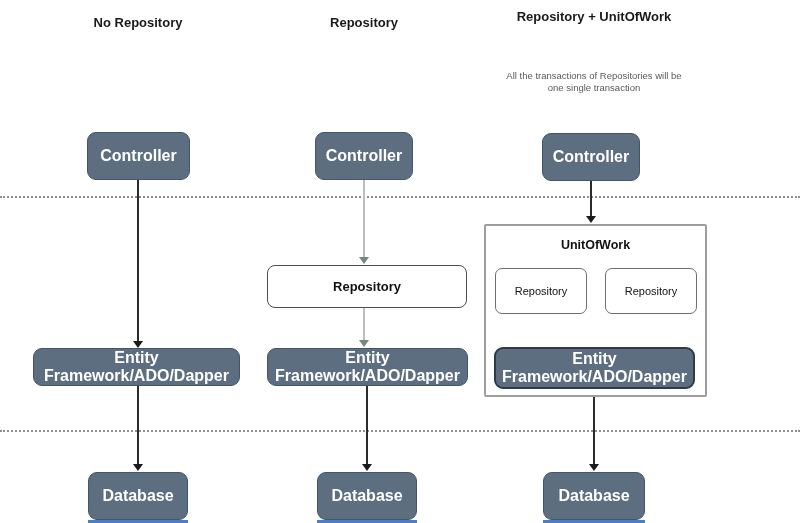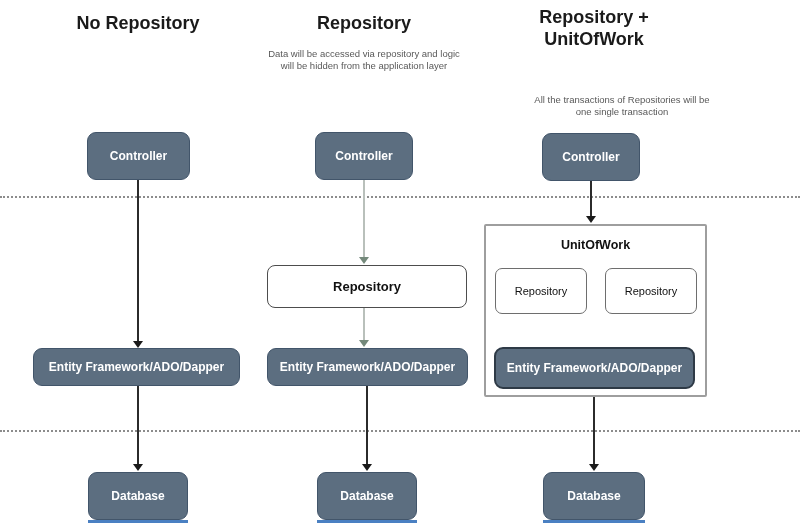--- a/index.html
+++ b/index.html
@@ -2,29 +2,29 @@
 <html><head>
 <meta charset="utf-8">
 <style>
   html,body { margin:0; padding:0; background:#ffffff; }
   .canvas {
     position:relative; width:800px; height:523px; background:#ffffff;
     overflow:hidden; font-family:"Liberation Sans", sans-serif;
   }
   .col-title {
     position:absolute; text-align:center; font-weight:bold;
-    font-size:18px; line-height:22px; color:#1a1a1a;
+    font-size:13px; line-height:22px; color:#1a1a1a;
   }
   .col-sub {
     position:absolute; text-align:center; font-size:9.5px;
     line-height:12px; color:#595959;
   }
   .slate {
     position:absolute; background:#5c6e80; border:1.5px solid #42556a;
-    border-radius:9px; color:#ffffff; font-weight:bold; font-size:12px;
+    border-radius:9px; color:#ffffff; font-weight:bold; font-size:16px;
     display:flex; align-items:center; justify-content:center;
     box-sizing:border-box; text-align:center;
   }
   .outline {
     position:absolute; background:#ffffff; border:1.5px solid #4d4d4d;
     border-radius:8px; color:#111111; display:flex; align-items:center;
     justify-content:center; box-sizing:border-box; text-align:center;
   }
   .repo-main { font-weight:bold; font-size:13px; }
   .repo-inner { font-size:11px; border:1.3px solid #6e6e6e; border-radius:7px; }
@@ -69,42 +69,41 @@
 
   <div class="slate" style="left:33px; top:348px; width:207px; height:38px;">Entity Framework/ADO/Dapper</div>
 
   <div class="vline dark-line" style="left:137px; top:386px; height:78px;"></div>
   <div class="head" style="left:133px; top:464px;"></div>
 
   <div class="slate" style="left:88px; top:472px; width:100px; height:48px;">Database</div>
   <div class="sliver" style="left:88px; top:520px; width:100px;"></div>
 
   <div class="col-title" style="left:264px; top:12px; width:200px;">Repository</div>
-  <div class="col-sub" style="left:266px; top:48px; width:196px;">Data will be accessed via repository and logic will be hidden from the application layer</div>
 
   <div class="slate" style="left:315px; top:132px; width:98px; height:48px;">Controller</div>
 
   <div class="vline light-line" style="left:363px; top:180px; height:77px;"></div>
   <div class="head head-light" style="left:359px; top:257px;"></div>
 
   <div class="outline repo-main" style="left:267px; top:265px; width:200px; height:43px;">Repository</div>
 
   <div class="vline light-line" style="left:363px; top:308px; height:32px;"></div>
   <div class="head head-light" style="left:359px; top:340px;"></div>
 
   <div class="slate" style="left:267px; top:348px; width:201px; height:38px;">Entity Framework/ADO/Dapper</div>
 
   <div class="vline dark-line" style="left:366px; top:386px; height:78px;"></div>
   <div class="head" style="left:362px; top:464px;"></div>
 
   <div class="slate" style="left:317px; top:472px; width:100px; height:48px;">Database</div>
   <div class="sliver" style="left:317px; top:520px; width:100px;"></div>
 
   <div class="col-title" style="left:494px; top:6px; width:200px;">Repository + UnitOfWork</div>
-  <div class="col-sub" style="left:532px; top:70px; width:180px;margin-top:24px;">All the transactions of Repositories will be one single transaction</div>
+  <div class="col-sub" style="left:504px; top:70px; width:180px;">All the transactions of Repositories will be one single transaction</div>
 
   <div class="slate" style="left:542px; top:133px; width:98px; height:48px;">Controller</div>
 
   <div class="vline dark-line" style="left:590px; top:181px; height:36px;"></div>
   <div class="head" style="left:586px; top:216px;"></div>
 
   <div class="uow" style="left:484px; top:224px; width:223px; height:173px;">
     <div class="uow-title">UnitOfWork</div>
     <div class="outline repo-inner" style="left:9px; top:42px; width:92px; height:46px;">Repository</div>
     <div class="outline repo-inner" style="left:119px; top:42px; width:92px; height:46px;">Repository</div>

